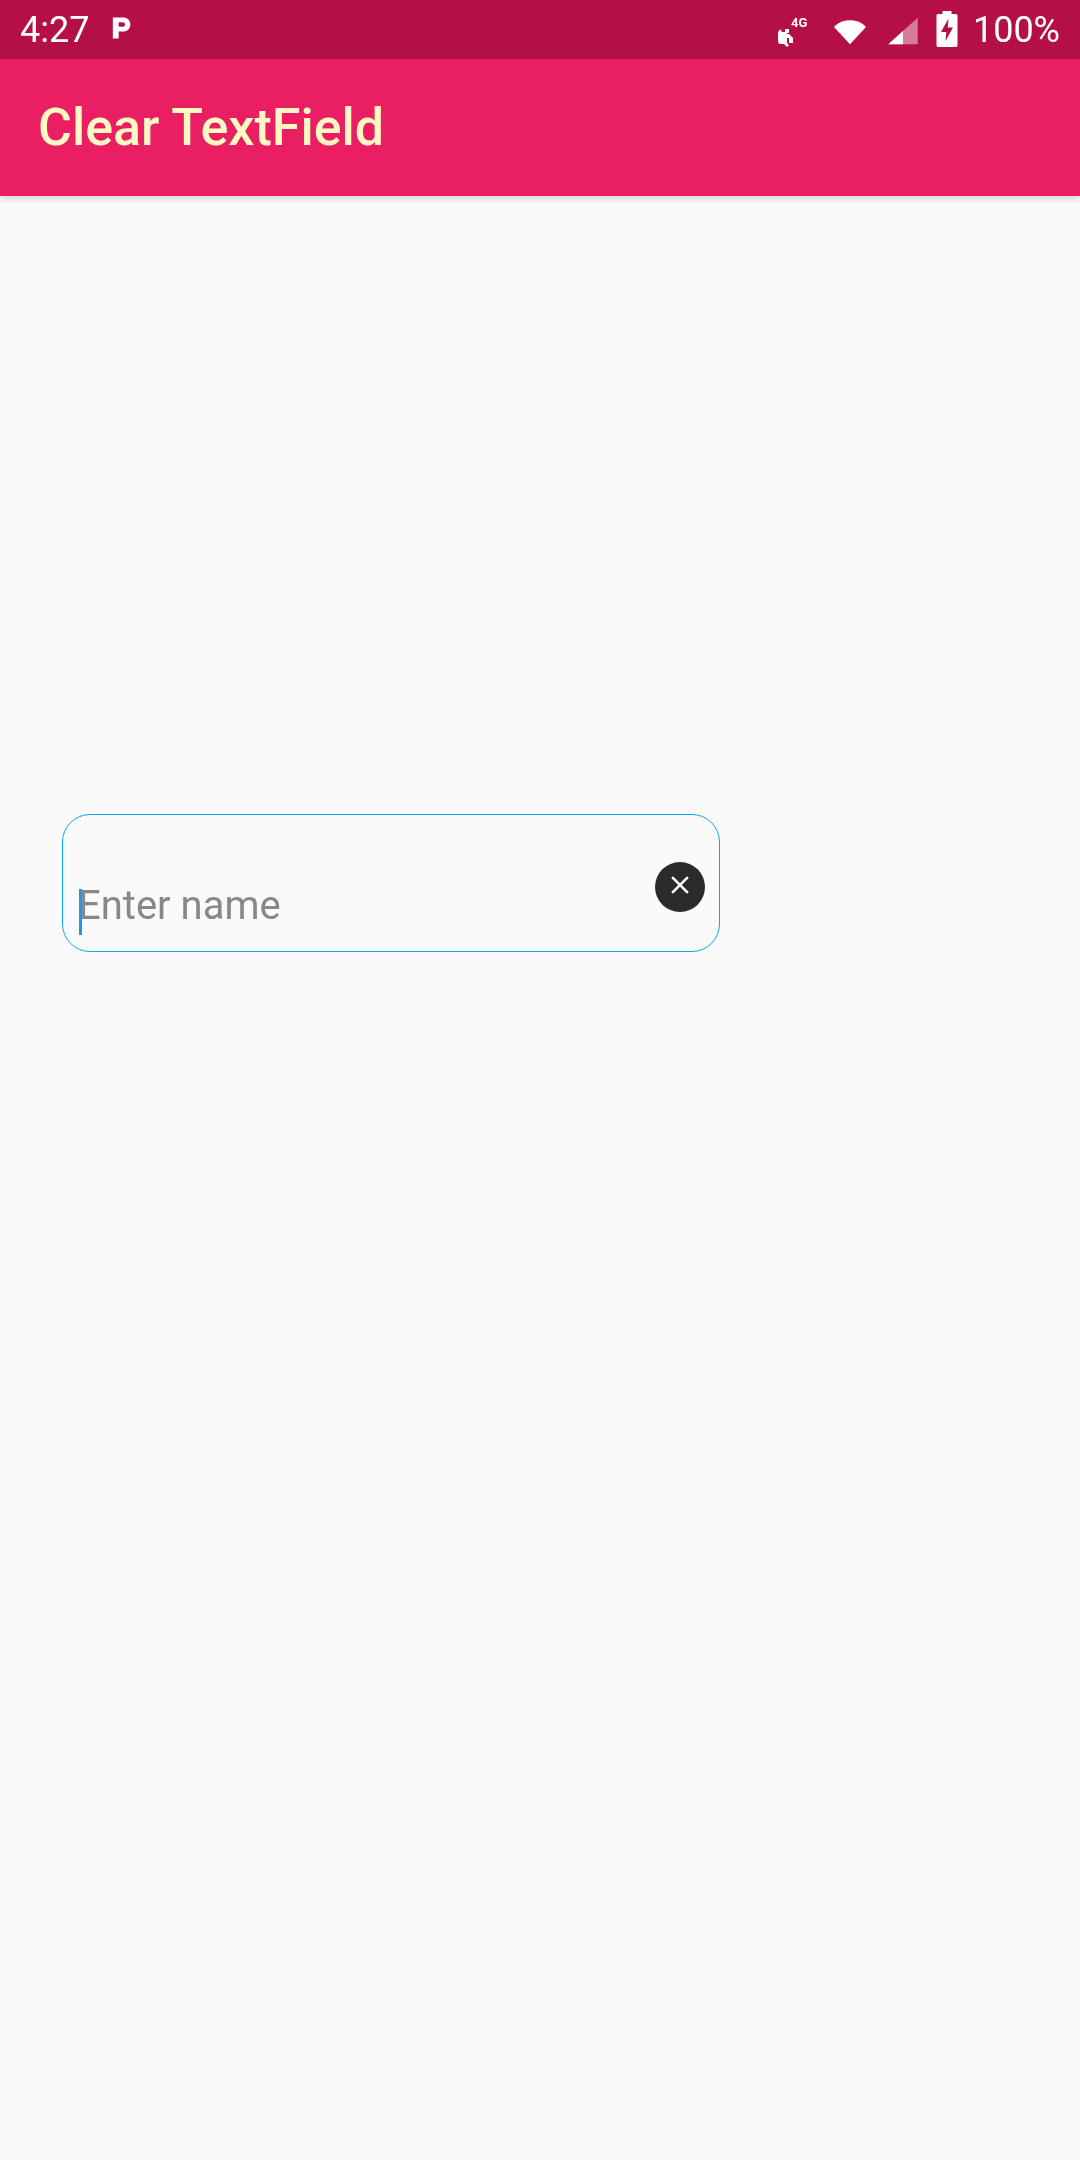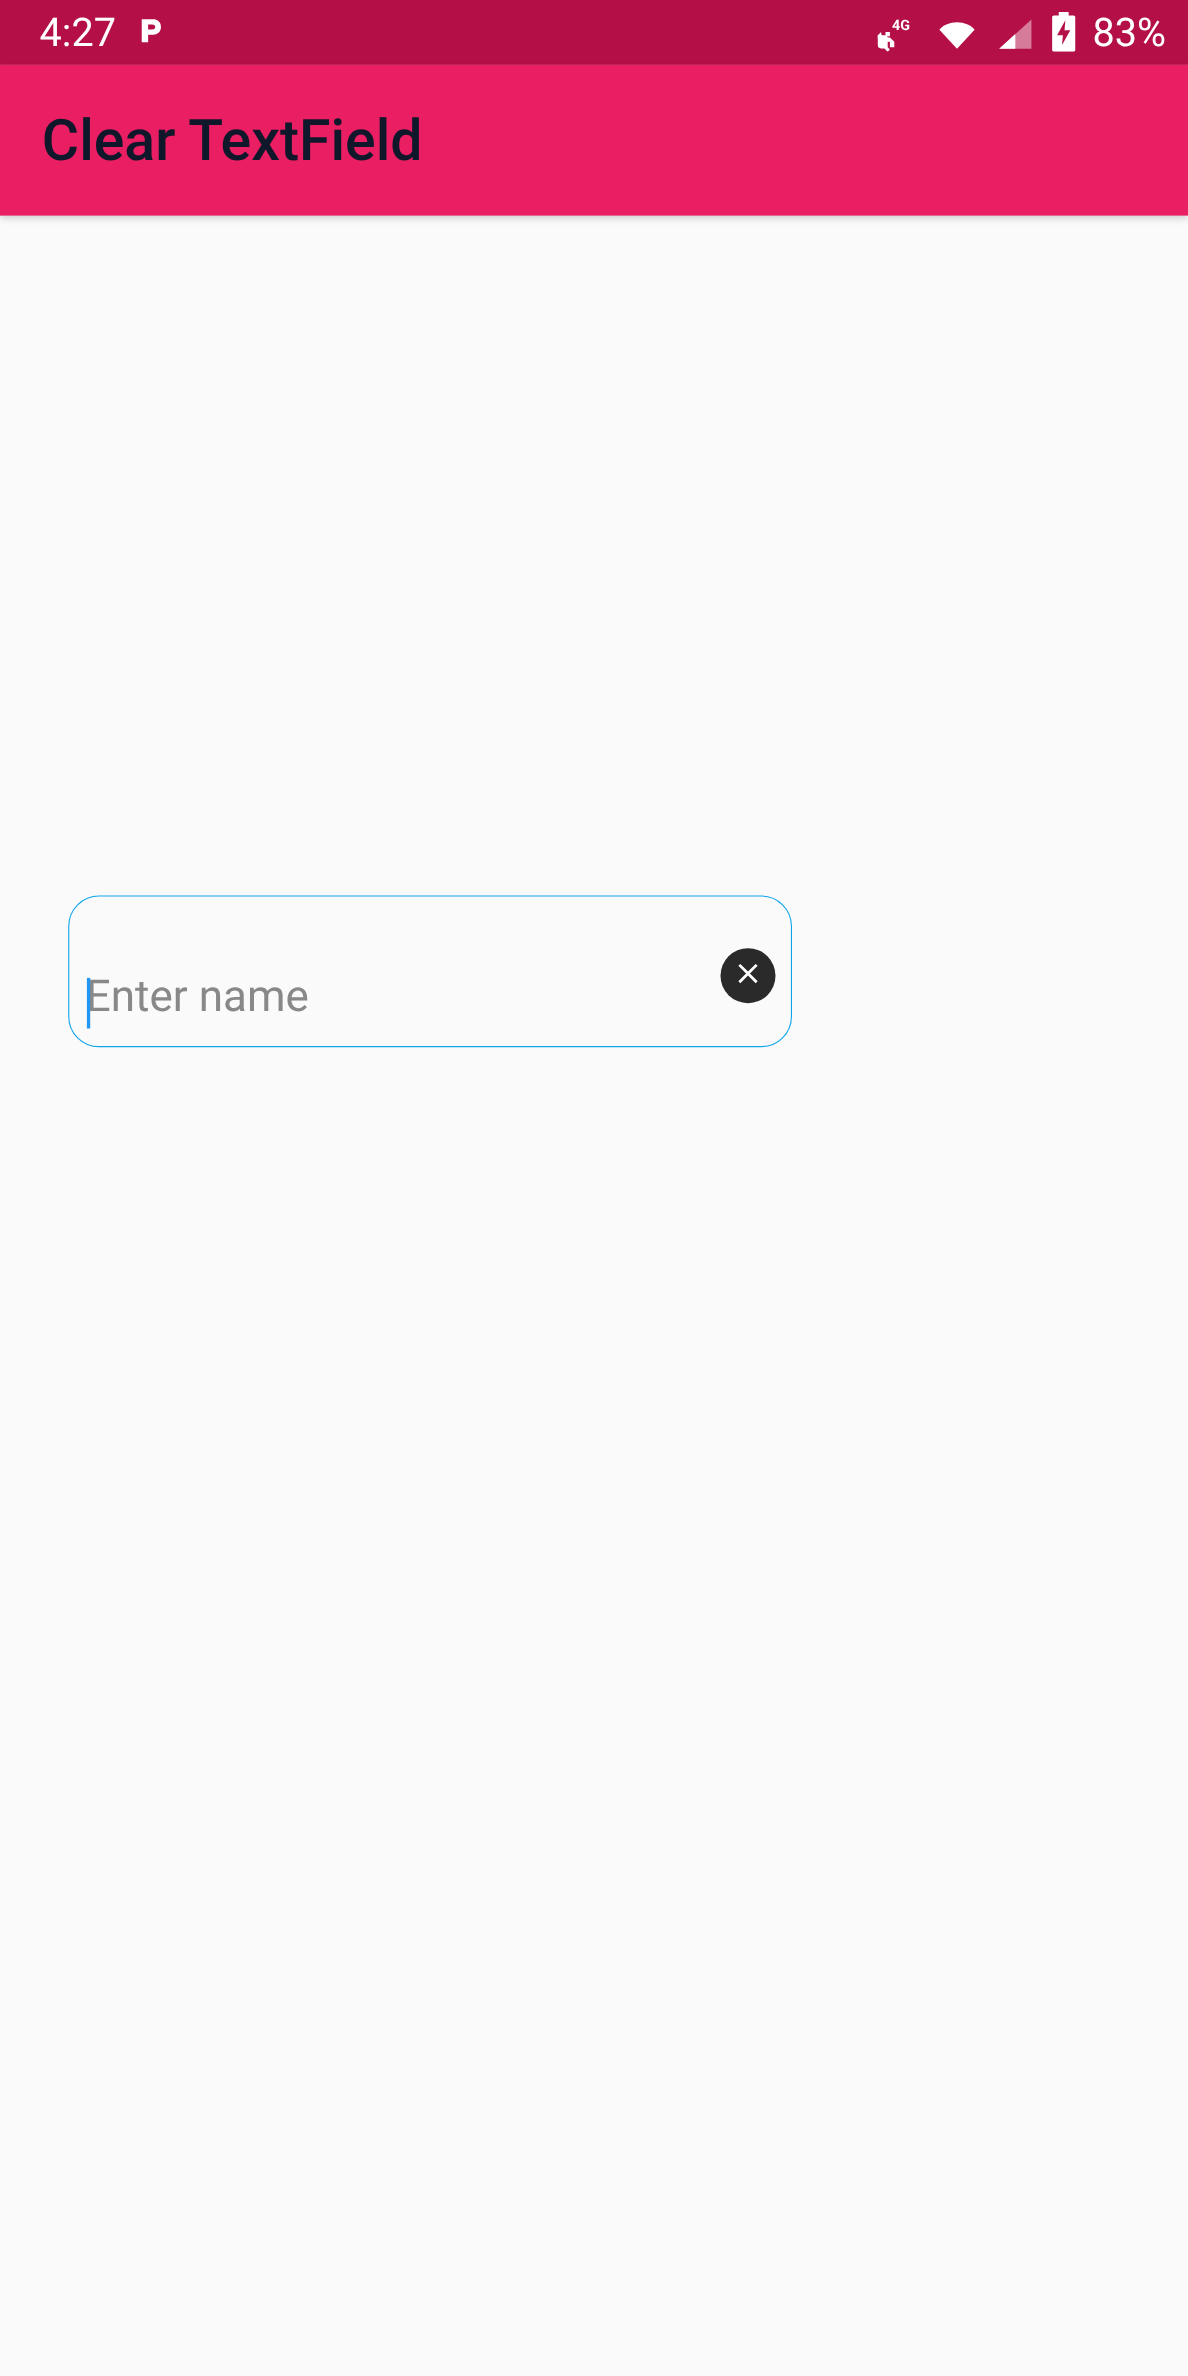--- a/index.html
+++ b/index.html
@@ -28,21 +28,20 @@
     
     .status-left {
       display: flex;
       align-items: center;
       gap: 18px;
     }
     
     .status-time {
       font-size: 36px;
       font-weight: 400;
-      margin-left: 16px;
     }
     
     .status-right {
       display: flex;
       align-items: flex-end;
       gap: 14px;
     }
     
     .status-battery-text {
       font-size: 36px;
@@ -52,21 +51,21 @@
     .app-bar {
       height: 137px;
       background: #e91e63;
       display: flex;
       align-items: center;
       padding: 0 38px;
       box-shadow: 0 3px 6px rgba(0,0,0,0.15);
     }
     
     .app-title {
-      color: #0f172a;
+      color: #fef9c3;
       font-size: 52px;
       font-weight: 500;
     }
     
     .content {
       height: calc(2160px - 59px - 137px);
       position: relative;
     }
     
     .textfield-container {
@@ -167,21 +166,21 @@
       <svg width="36" height="32" viewBox="0 0 24 24">
         <path d="M1 22 L23 22 L23 2 Z" fill="#fff" opacity="0.45"></path>
         <path d="M1 22 L12 22 L12 12 Z" fill="#fff"></path>
       </svg>
     </span>
     <span>
       <svg width="24" height="36" viewBox="0 0 14 24" fill="#fff">
         <path d="M4 0 L10 0 L10 2 L13 2 C13.5 2 14 2.5 14 3 L14 23 C14 23.5 13.5 24 13 24 L1 24 C0.5 24 0 23.5 0 23 L0 3 C0 2.5 0.5 2 1 2 L4 2 Z M8 5 L3 14 L6.5 14 L6 20 L11 11 L7.5 11 Z"></path>
       </svg>
     </span>
-    <span class="status-battery-text">83%</span>
+    <span class="status-battery-text">100%</span>
   </div>
 </div>
 
 <div class="app-bar">
   <span class="app-title">Clear TextField</span>
 </div>
 
 <div class="content">
   <div class="textfield-container">
     <div class="cursor"></div>

